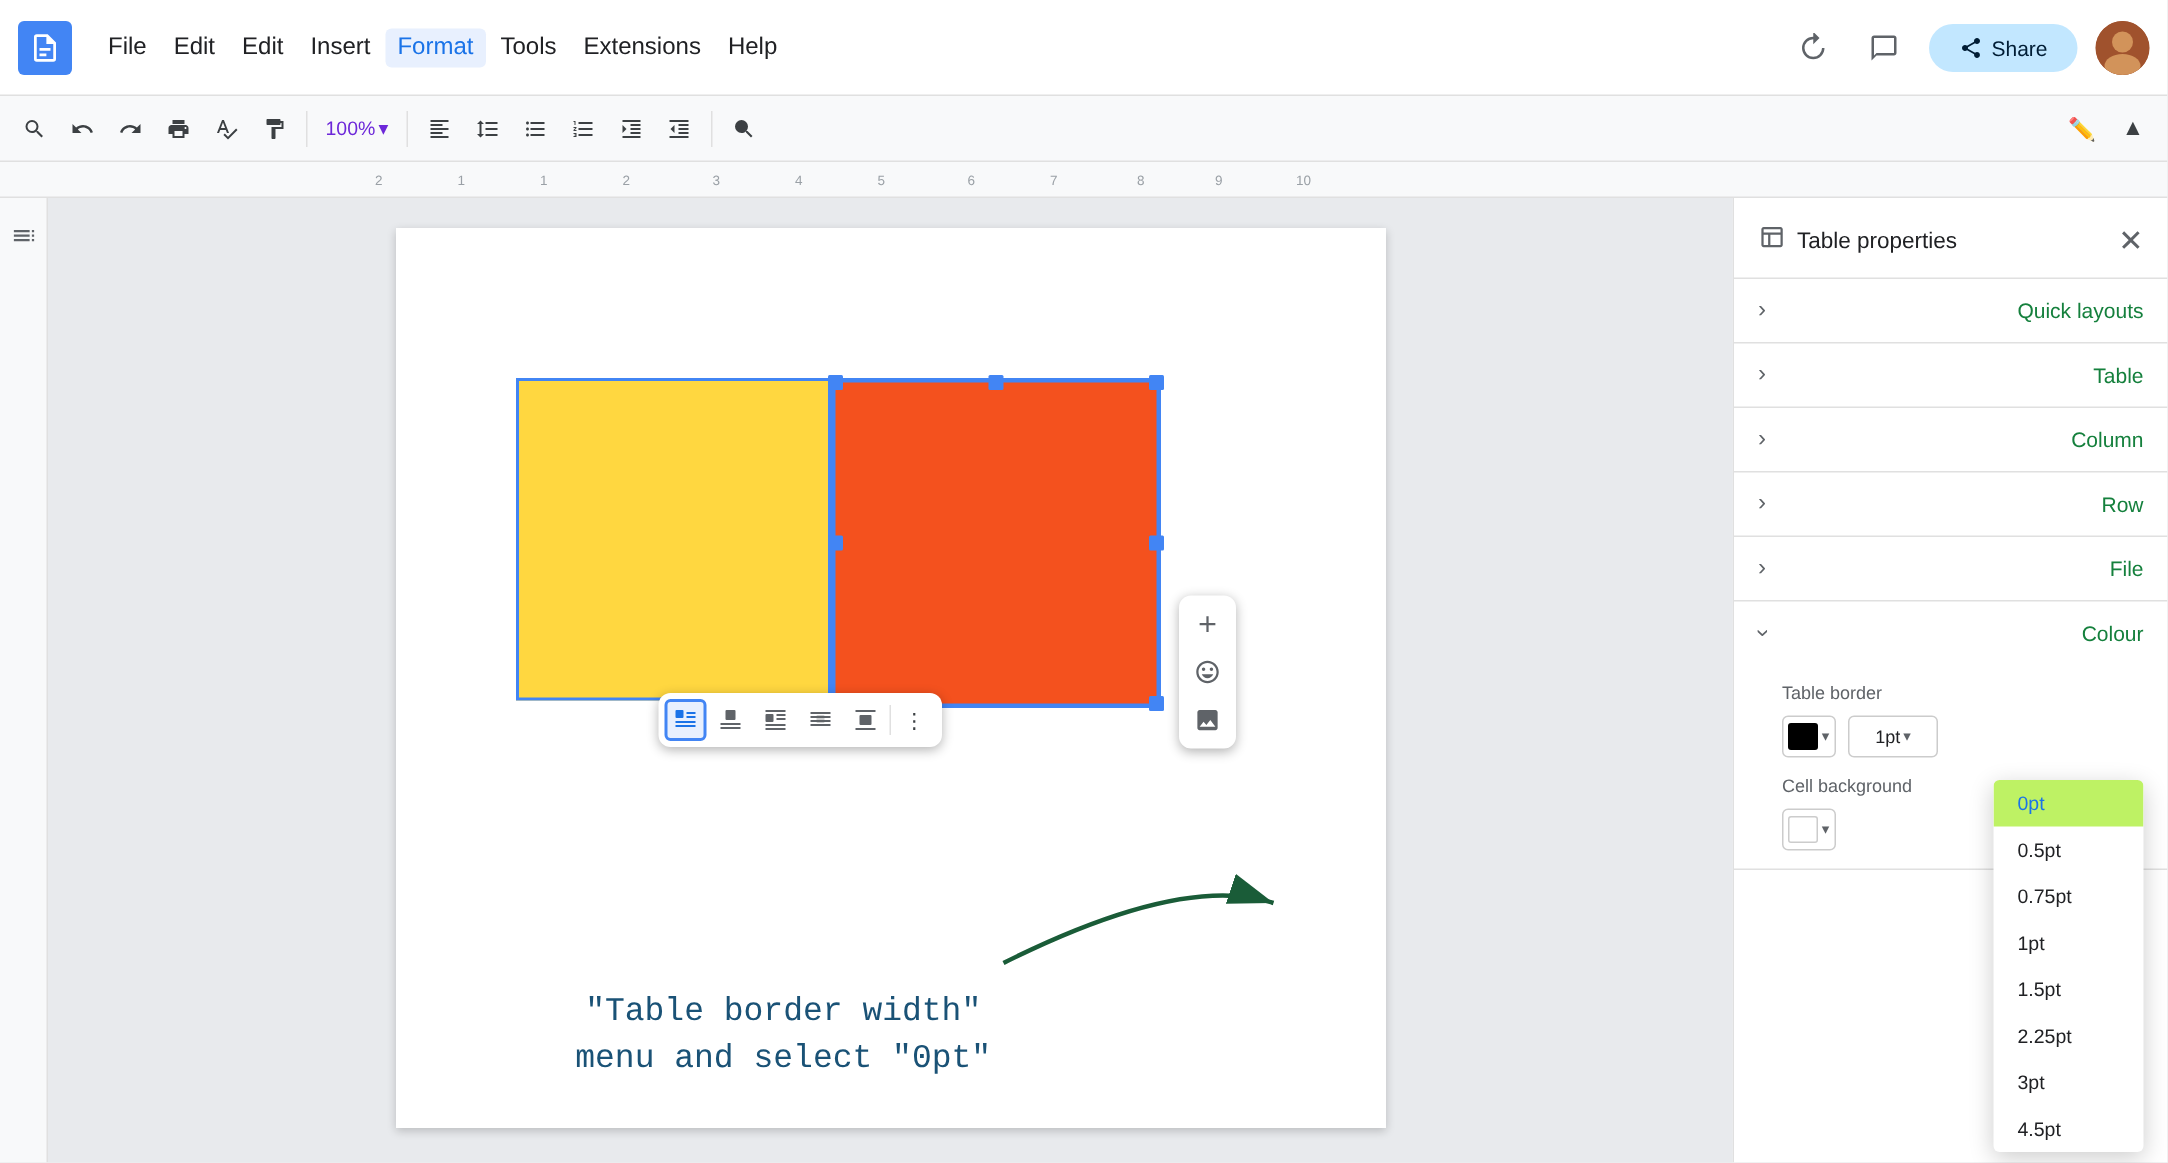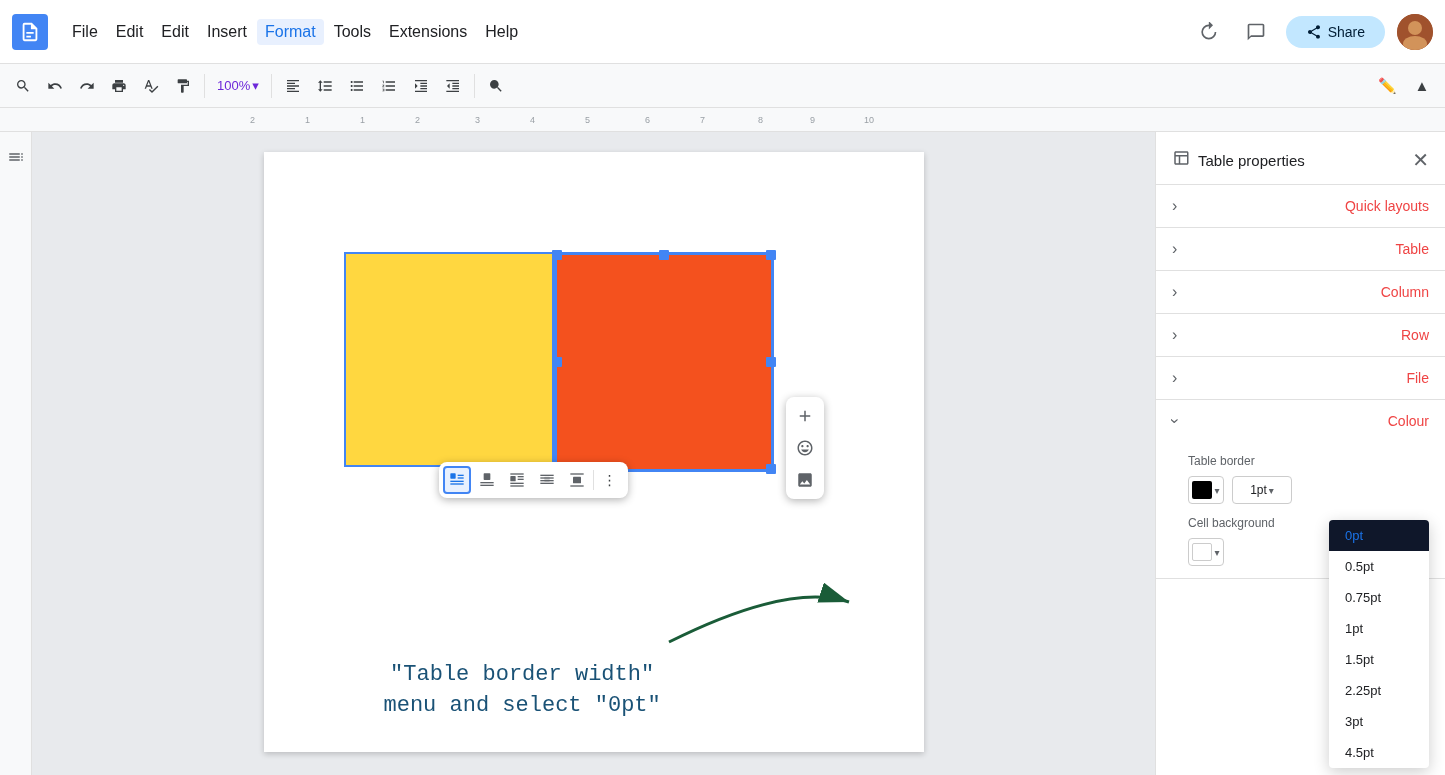--- a/index.html
+++ b/index.html
@@ -234,21 +234,21 @@
     .close-panel { cursor: pointer; font-size: 20px; color: #5f6368; }
 
     .panel-section {
       border-bottom: 1px solid #e0e0e0;
     }
     .panel-section-header {
       display: flex; align-items: center; justify-content: space-between;
       padding: 12px 16px; cursor: pointer;
     }
     .panel-section-title {
-      font-size: 14px; color: #ef4444;
+      font-size: 14px; color: #15803d;
     }
     .chevron { font-size: 16px; color: #5f6368; }
     .chevron.open { transform: rotate(90deg); }
 
     
     .colour-section {
       padding: 12px 32px;
     }
     .colour-label {
       font-size: 12px; color: #5f6368; margin-bottom: 8px;
@@ -277,21 +277,21 @@
       border-radius: 4px;
       box-shadow: 0 4px 16px rgba(0,0,0,0.2);
       z-index: 100;
       overflow: hidden;
     }
     .bw-option {
       padding: 8px 16px;
       font-size: 13px; color: #202124;
       cursor: pointer;
     }
-    .bw-option.selected { background: #0f172a; color: #1a73e8; }
+    .bw-option.selected { background: #bef264; color: #1a73e8; }
 
     
     .annotation-arrow {
       position: absolute;
       pointer-events: none;
     }
 
     
     .ruler-content {
       width: 660px;

